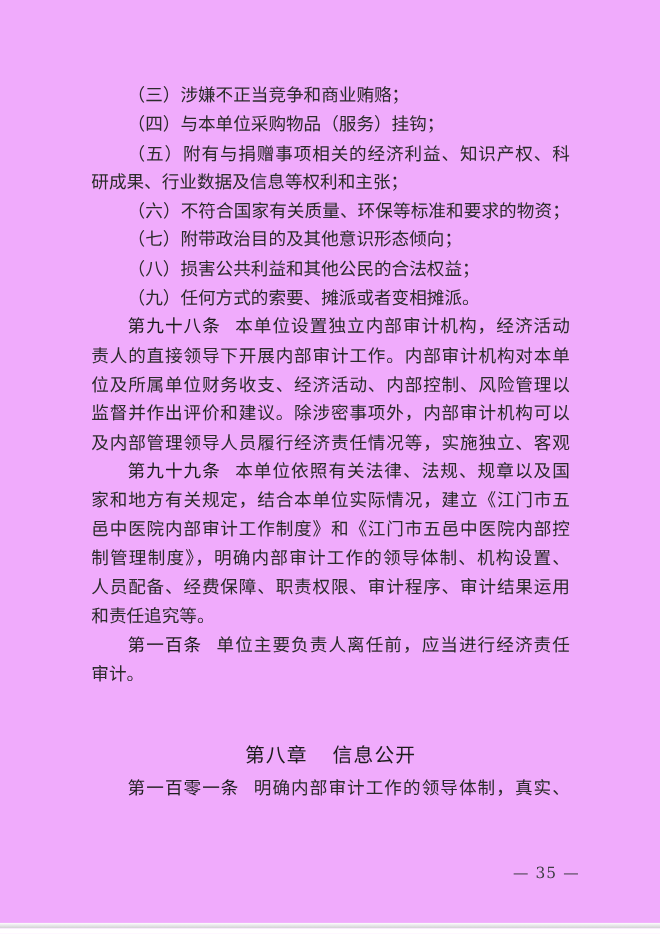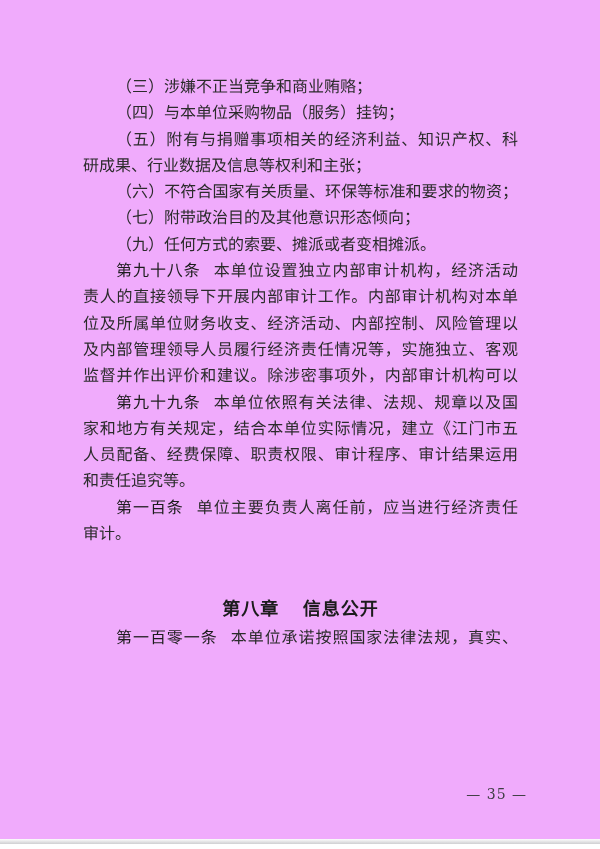--- a/index.html
+++ b/index.html
@@ -37,21 +37,21 @@
   }
   .lead {
     font-weight: normal;
     color: #1c1c1c;
     margin-right: 13px;
   }
   .section-gap { height: 46px; }
   .chapter-heading {
     text-align: center;
     font-family: "DejaVu Sans", "Liberation Sans", sans-serif;
-    font-weight: bold;
+    font-weight: normal;
     font-size: 18px;
     line-height: 32px;
     color: #1c1c1c;
     letter-spacing: 1px;
   }
   .chapter-title { margin-left: 16px; }
   .footer {
     position: absolute;
     top: 786px;
     left: 437px;
@@ -77,43 +77,46 @@
 
   <div class="text-block">
 
     <div id="lines-main">
         <div class="line indent"><span>（三）涉嫌不正当竞争和商业贿赂；</span></div>
         <div class="line indent"><span>（四）与本单位采购物品（服务）挂钩；</span></div>
         <div class="line indent fill"><span>（五）附有与捐赠事项相关的经济利益、知识产权、科</span></div>
         <div class="line"><span>研成果、行业数据及信息等权利和主张；</span></div>
         <div class="line indent fill"><span>（六）不符合国家有关质量、环保等标准和要求的物资；</span></div>
         <div class="line indent"><span>（七）附带政治目的及其他意识形态倾向；</span></div>
+        <div class="line indent"><span>（八）损害公共利益和其他公民的合法权益；</span></div>
         <div class="line indent"><span>（九）任何方式的索要、摊派或者变相摊派。</span></div>
         <div class="line indent fill"><span class="lead">第九十八条</span><span>本单位设置独立内部审计机构，经济活动</span></div>
         <div class="line fill"><span>责人的直接领导下开展内部审计工作。内部审计机构对本单</span></div>
         <div class="line fill"><span>位及所属单位财务收支、经济活动、内部控制、风险管理以</span></div>
+        <div class="line fill"><span>监督并作出评价和建议。除涉密事项外，内部审计机构可以</span></div>
         <div class="line fill"><span>及内部管理领导人员履行经济责任情况等，实施独立、客观</span></div>
-        <div class="line fill"><span>监督并作出评价和建议。除涉密事项外，内部审计机构可以</span></div>
         <div class="line indent fill"><span class="lead">第九十九条</span><span>本单位依照有关法律、法规、规章以及国</span></div>
         <div class="line fill"><span>家和地方有关规定，结合本单位实际情况，建立《江门市五</span></div>
+        <div class="line fill"><span>邑中医院内部审计工作制度》和《江门市五邑中医院内部控</span></div>
+        <div class="line fill"><span>制管理制度》，明确内部审计工作的领导体制、机构设置、</span></div>
         <div class="line fill"><span>人员配备、经费保障、职责权限、审计程序、审计结果运用</span></div>
         <div class="line"><span>和责任追究等。</span></div>
         <div class="line indent fill"><span class="lead">第一百条</span><span>单位主要负责人离任前，应当进行经济责任</span></div>
         <div class="line"><span>审计。</span></div>
       </div>
 
     <div class="section-gap"></div>
 
     <div class="chapter-heading">
       <span>第八章</span>
       <span class="chapter-title">信息公开</span>
     </div>
 
     <div id="lines-after">
-        <div class="line indent fill"><span class="lead">第一百零一条</span><span>本单位承诺按照国家法律法规，真实、</span></div>
+        <div class="line indent fill"><span class="lead">第一百零一条</span><span>明确内部审计工作的领导体制，真实、</span></div>
       </div>
 
   </div>
 
   <div class="footer">— 35 —</div>
 
   <div class="scan-edge"></div>
 
 </div>
 

